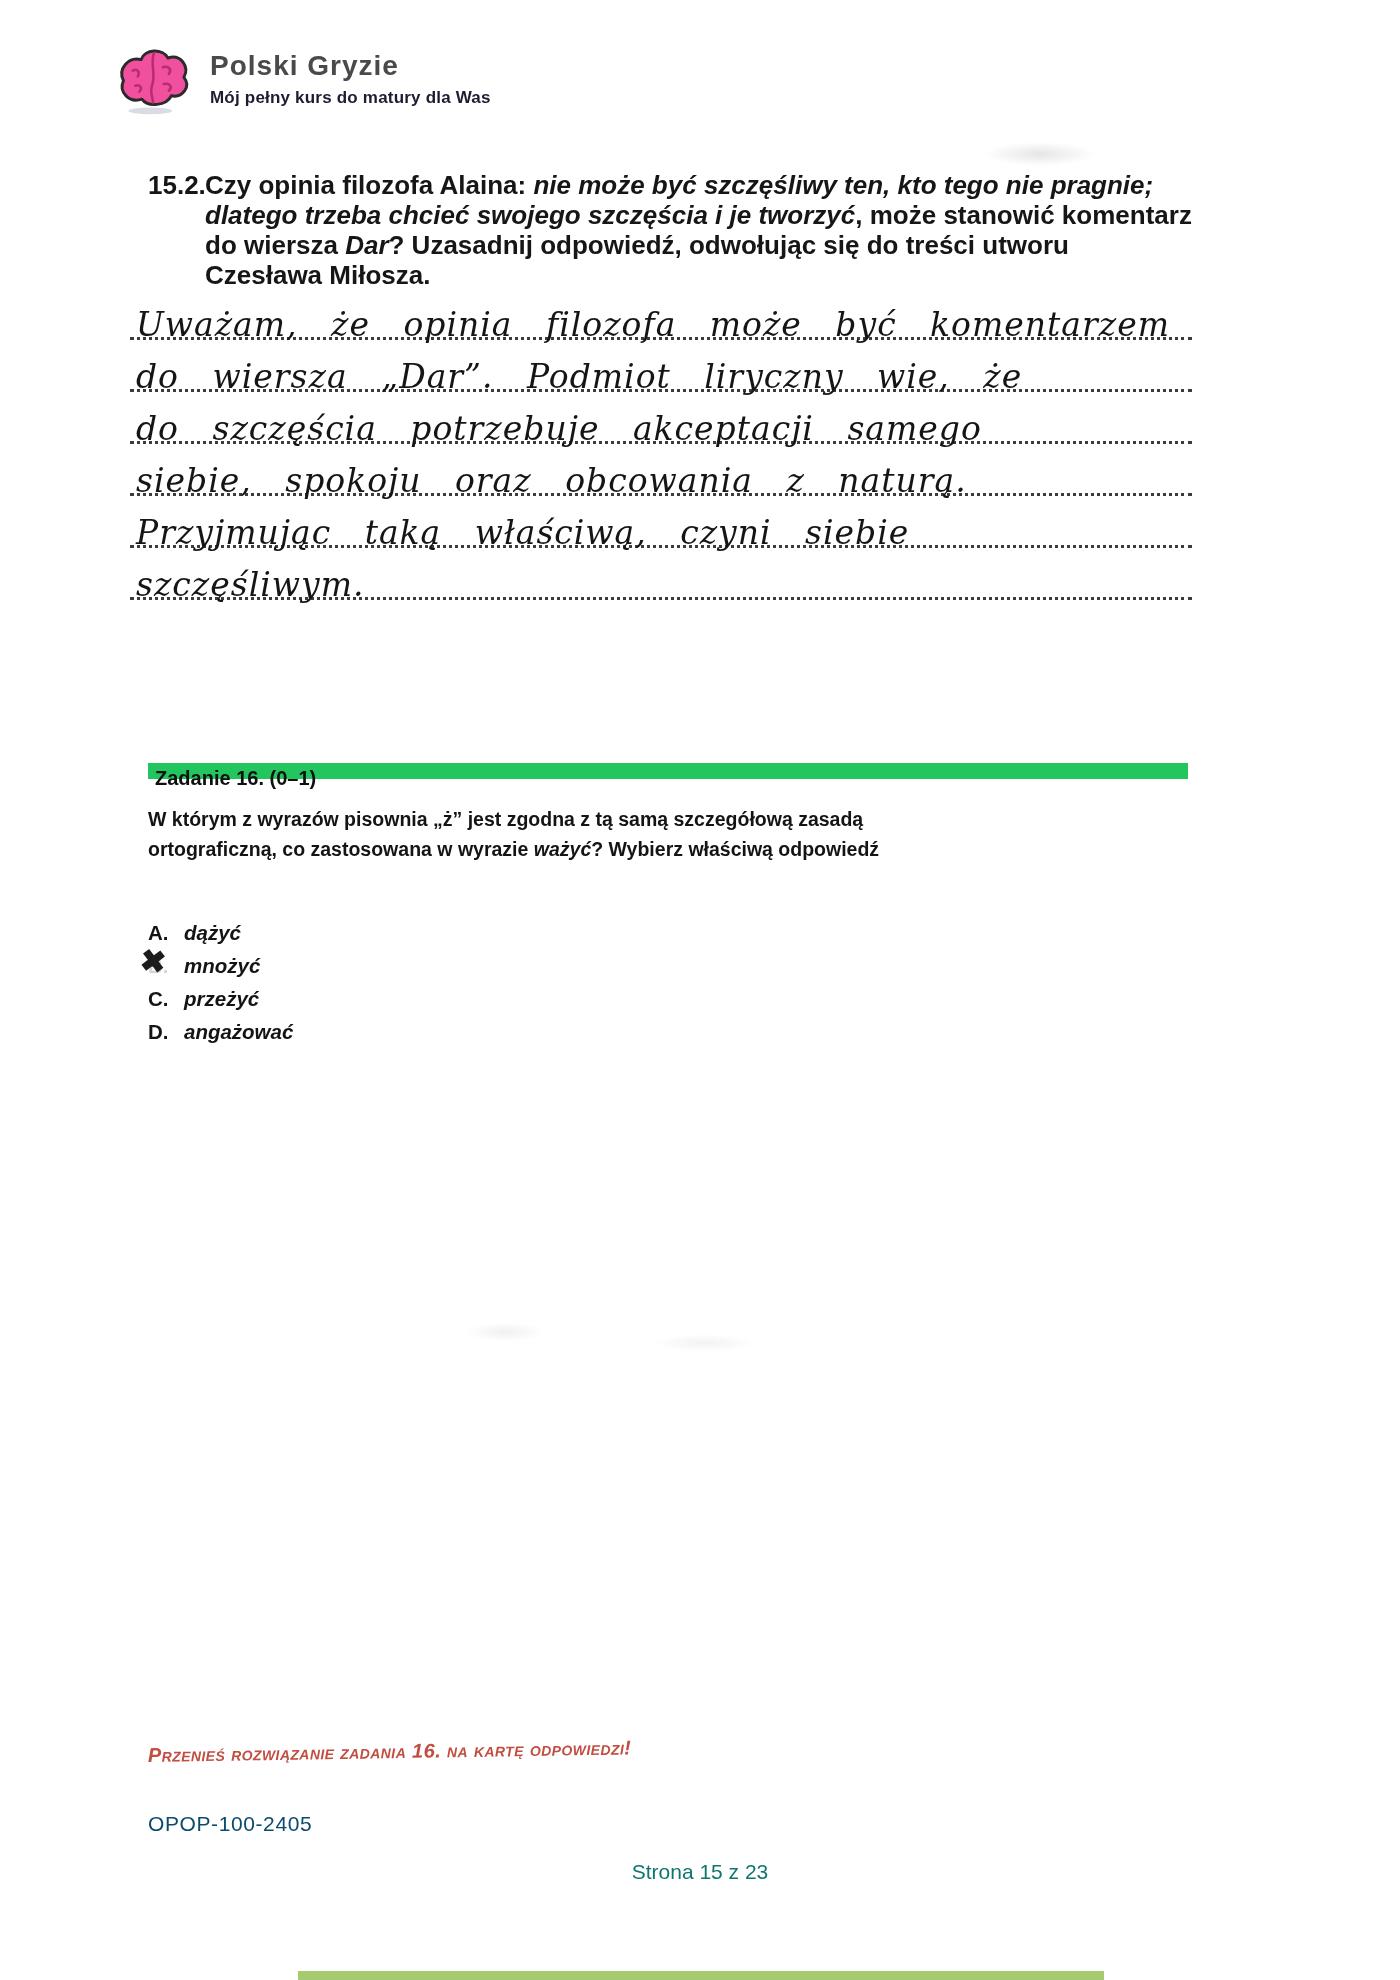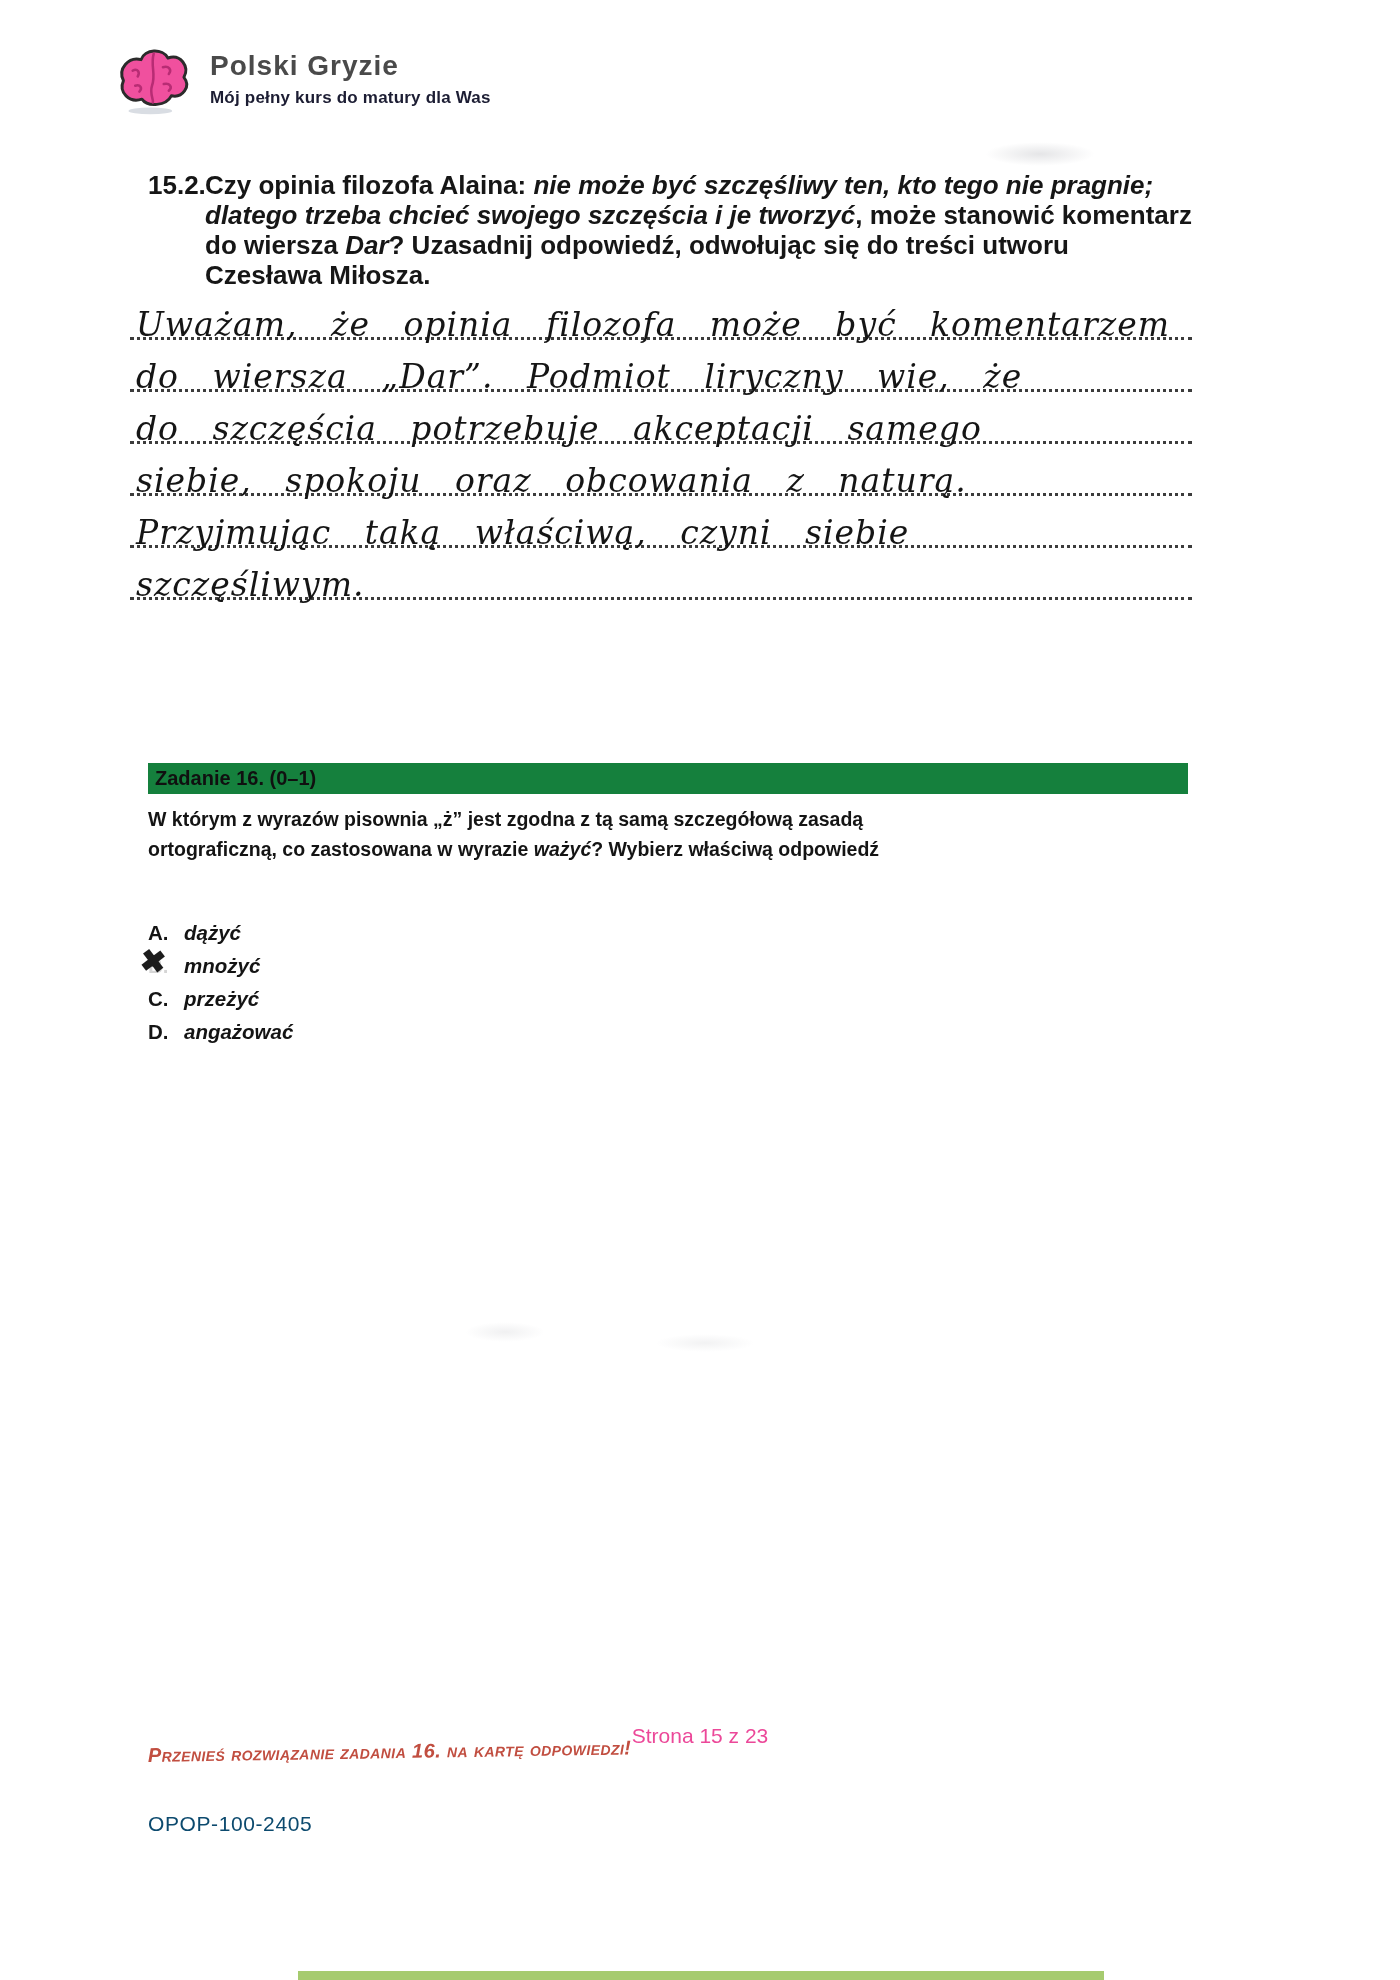--- a/index.html
+++ b/index.html
@@ -39,22 +39,22 @@
   .hw-line{position:relative;height:49px;border-bottom:3px dotted #3c3c3c;}
   .hw-text{
     position:absolute;left:6px;bottom:-7px;
     font-family:"DejaVu Serif",serif;font-style:italic;
     font-size:33px;color:#151515;
     word-spacing:22px;letter-spacing:1px;white-space:nowrap;
   }
 
   
   .q16-header{
-    position:absolute;left:148px;top:763px;width:1040px;height:31px;
-    background:#15803d;
+    position:absolute;left:148px;top:763px;width:1040px;height:16px;
+    background:#22c55e;
     font-size:20px;font-weight:bold;line-height:31px;
     padding-left:7px;box-sizing:border-box;color:#101010;
   }
   .q16-body{
     position:absolute;left:148px;top:804px;width:1050px;
     font-size:19.5px;line-height:30px;font-weight:bold;color:#141414;
   }
   .q16-options{
     position:absolute;left:148px;top:916px;
     font-size:20.5px;line-height:33px;color:#141414;
@@ -78,22 +78,22 @@
     transform:rotate(-0.9deg);transform-origin:left center;
     letter-spacing:0.4px;
   }
 
   
   .doc-code{
     position:absolute;left:148px;top:1812px;
     font-size:21px;color:#0c4a6e;letter-spacing:0.6px;
   }
   .page-num{
-    position:absolute;left:0;right:0;top:1724px;text-align:center;
-    font-size:21px;color:#ec4899;
+    position:absolute;left:0;right:0;top:1860px;text-align:center;
+    font-size:21px;color:#0f766e;
   }
 
   
   .smudge{position:absolute;pointer-events:none;}
   .smudge-1{left:985px;top:142px;width:110px;height:24px;
     background:radial-gradient(ellipse at center, rgba(110,112,122,0.18), rgba(110,112,122,0) 70%);}
   .smudge-2{left:465px;top:1322px;width:80px;height:20px;
     background:radial-gradient(ellipse at center, rgba(110,112,122,0.10), rgba(110,112,122,0) 70%);}
   .smudge-3{left:655px;top:1334px;width:100px;height:18px;
     background:radial-gradient(ellipse at center, rgba(110,112,122,0.09), rgba(110,112,122,0) 70%);}

